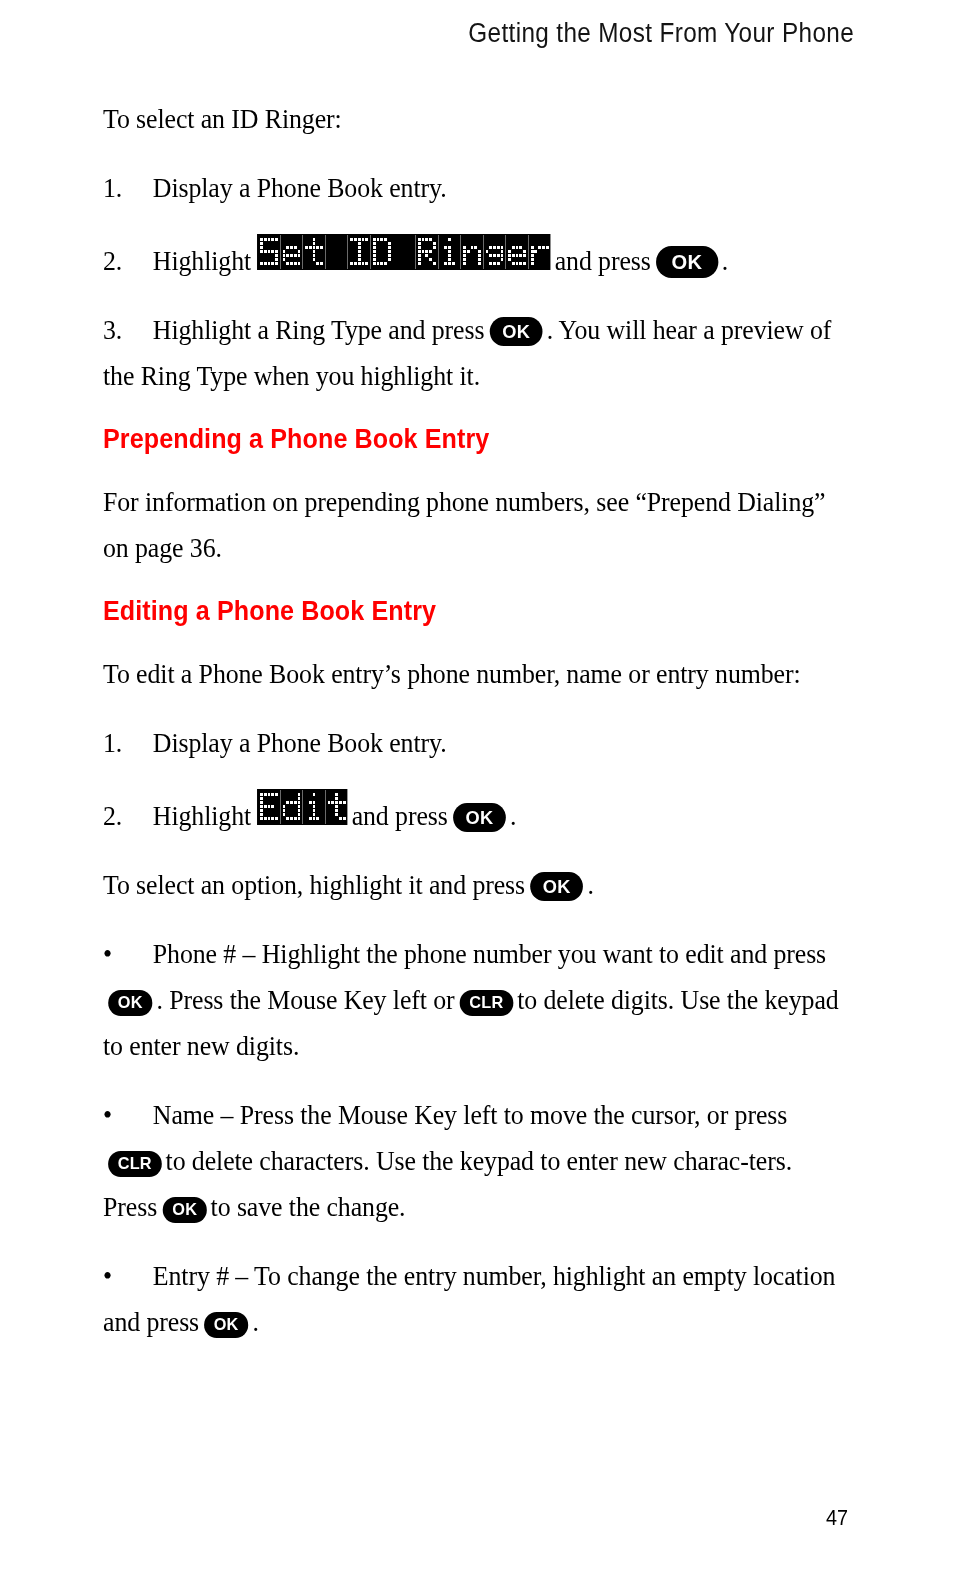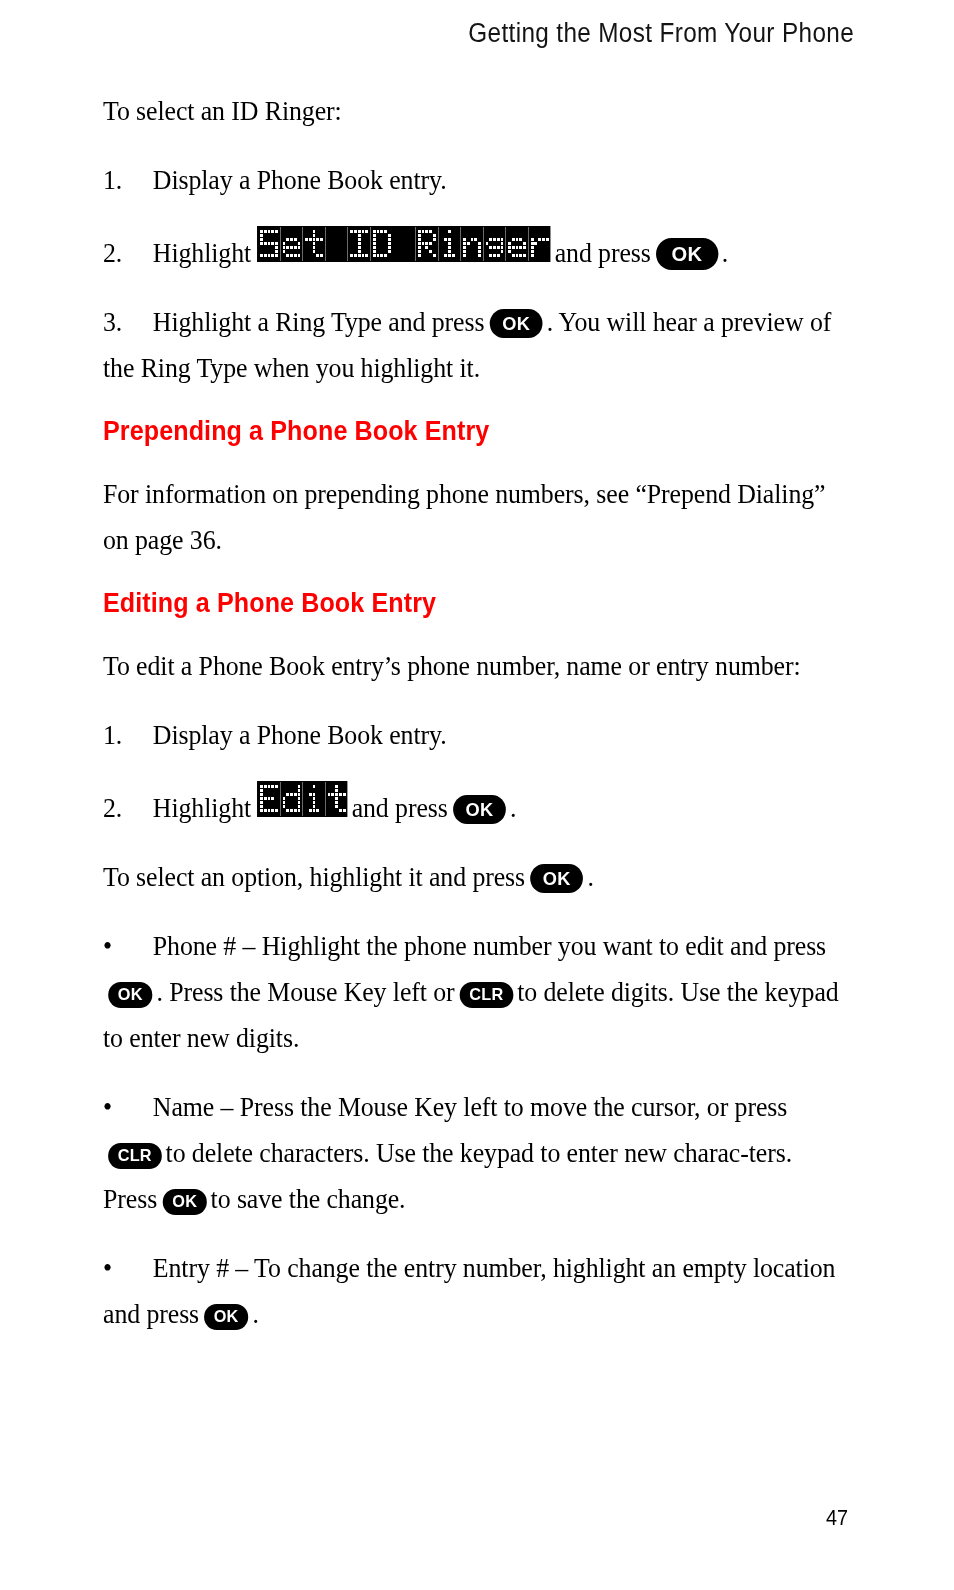--- a/index.html
+++ b/index.html
@@ -29,21 +29,21 @@
     letter-spacing: 0.4px;
     transform: scaleX(0.90);
     transform-origin: right center;
     color: #141414;
   }
 
   
   .content {
     position: absolute;
     left: 103px;
-    top: 88px;
+    top: 96px;
     width: 745px;
   }
 
   
   .para {
     font-size: 27.5px;
     line-height: 46px;
     margin: 0 0 23px 0;
     transform: scaleX(0.94);
     transform-origin: left top;

